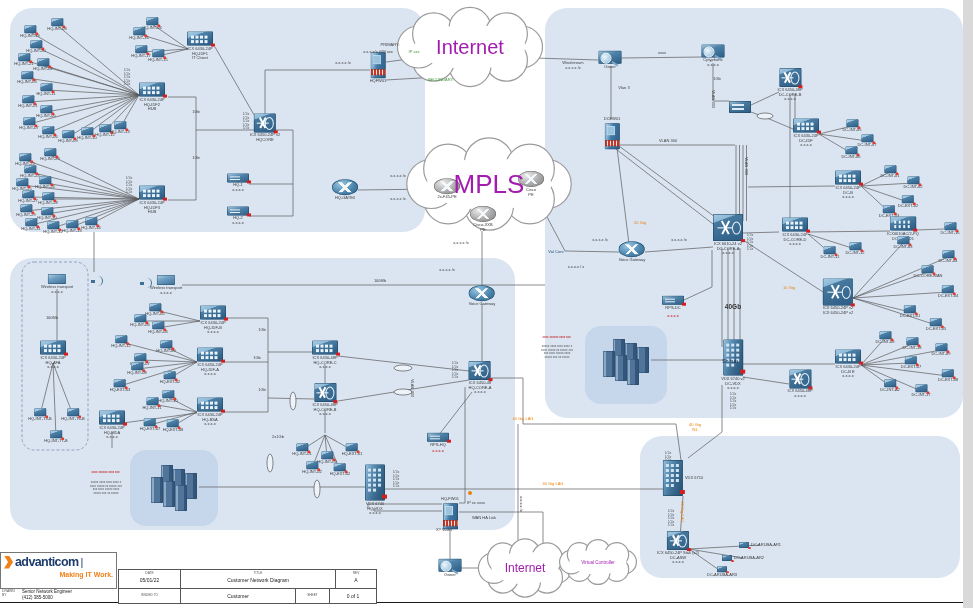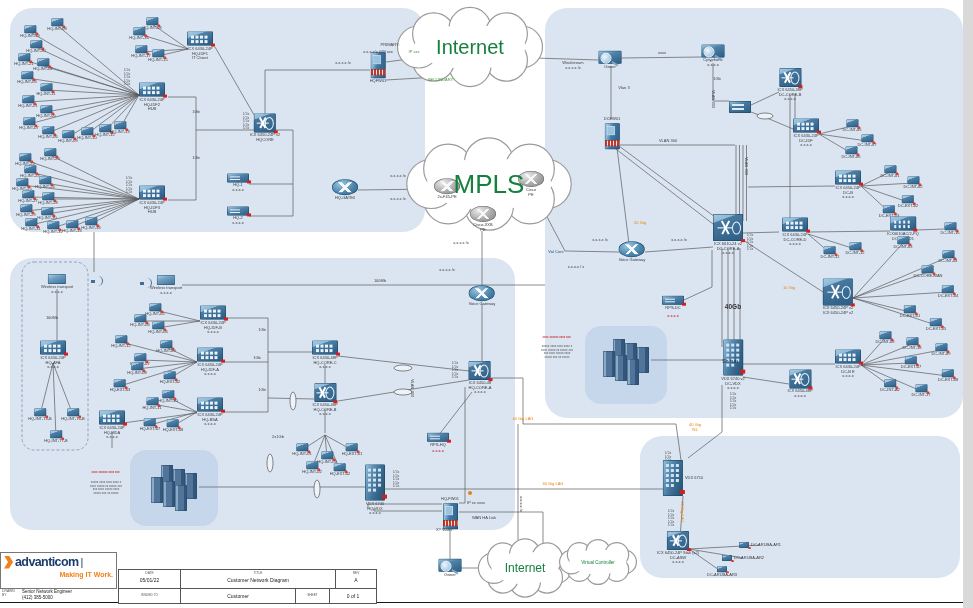--- a/index.html
+++ b/index.html
@@ -108,21 +108,21 @@
   .fl{position:absolute;z-index:4;font-size:4px;color:#3f3f3f;line-height:1.2;text-align:center;
       white-space:pre-line;transform:translate(-50%,-50%)}
   .fl.r90{transform:translate(-50%,-50%) rotate(90deg)}
   .fl.org{color:#e8820c}.fl.grn{color:#3f9b35}.fl.red{color:#c00000}.fl.blu{color:#1f4e79}
   .fl.big{font-size:6.5px;font-weight:bold;color:#333}
   .fl.shr{font-size:5.5px;color:#1a2f42;z-index:5}
   .fl.ann{font-size:3px;color:#555;text-align:center}
   .fl.annr{font-size:3px;color:#c00000}
   .fl.odot{width:4px;height:4px;background:#e8820c;border-radius:50%}
   .ps{position:absolute;z-index:2;font-size:3px;color:#555;line-height:1.18;transform:translate(-50%,-50%);white-space:pre-line}
-  .cl{position:absolute;z-index:4;transform:translate(-50%,-50%);color:#15803d;white-space:nowrap}
+  .cl{position:absolute;z-index:4;transform:translate(-50%,-50%);color:#a21caf;white-space:nowrap}
 
   
   .tb{position:absolute;z-index:6;box-sizing:border-box}
   #logoBox{left:0;top:552px;width:117px;height:37px;background:#fff;border:1px solid #777;padding:2px 3px}
   .logo-row{display:flex;align-items:center}
   .chev{position:relative;width:9px;height:13px;margin-right:2px;background:#f08019;
         clip-path:polygon(0 0,55% 0,100% 50%,55% 100%,0 100%,45% 50%)}
   .logo-text{font-weight:bold;color:#1c3c6e;font-size:12.5px;letter-spacing:-.6px}
   .logo-sep{color:#1c3c6e;font-size:11px;margin-left:2px;font-weight:300}
   .tagline{color:#f08019;font-weight:bold;font-size:7px;text-align:right;margin-top:2px}

